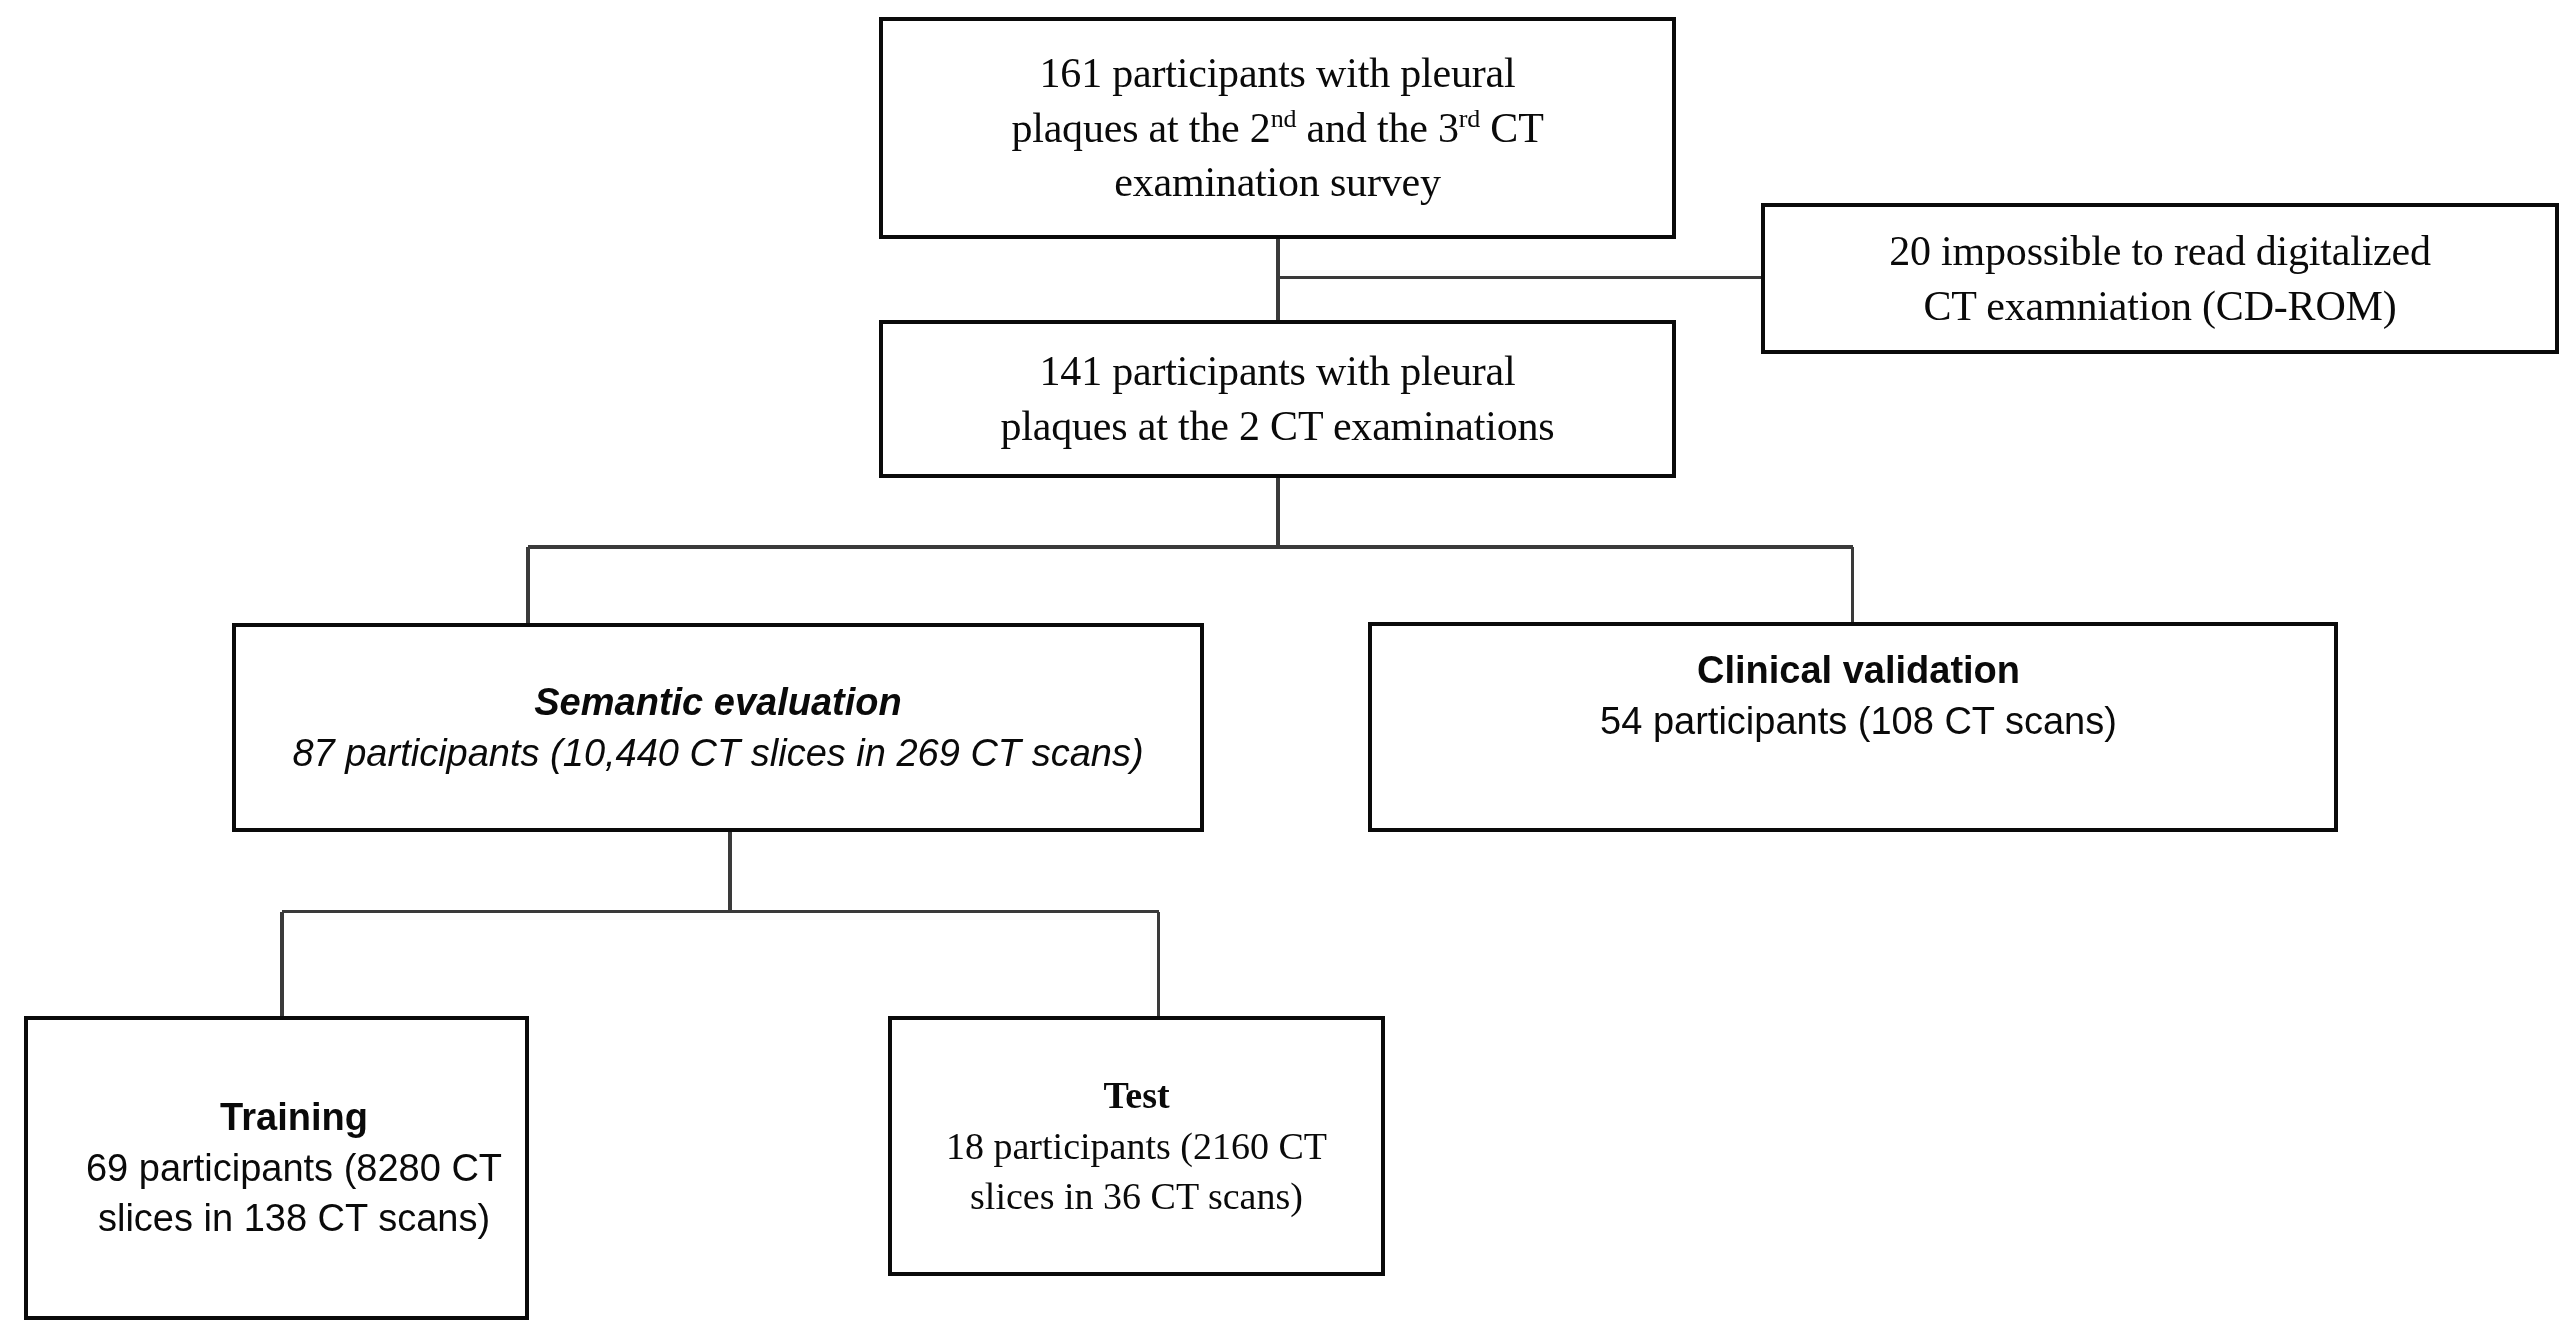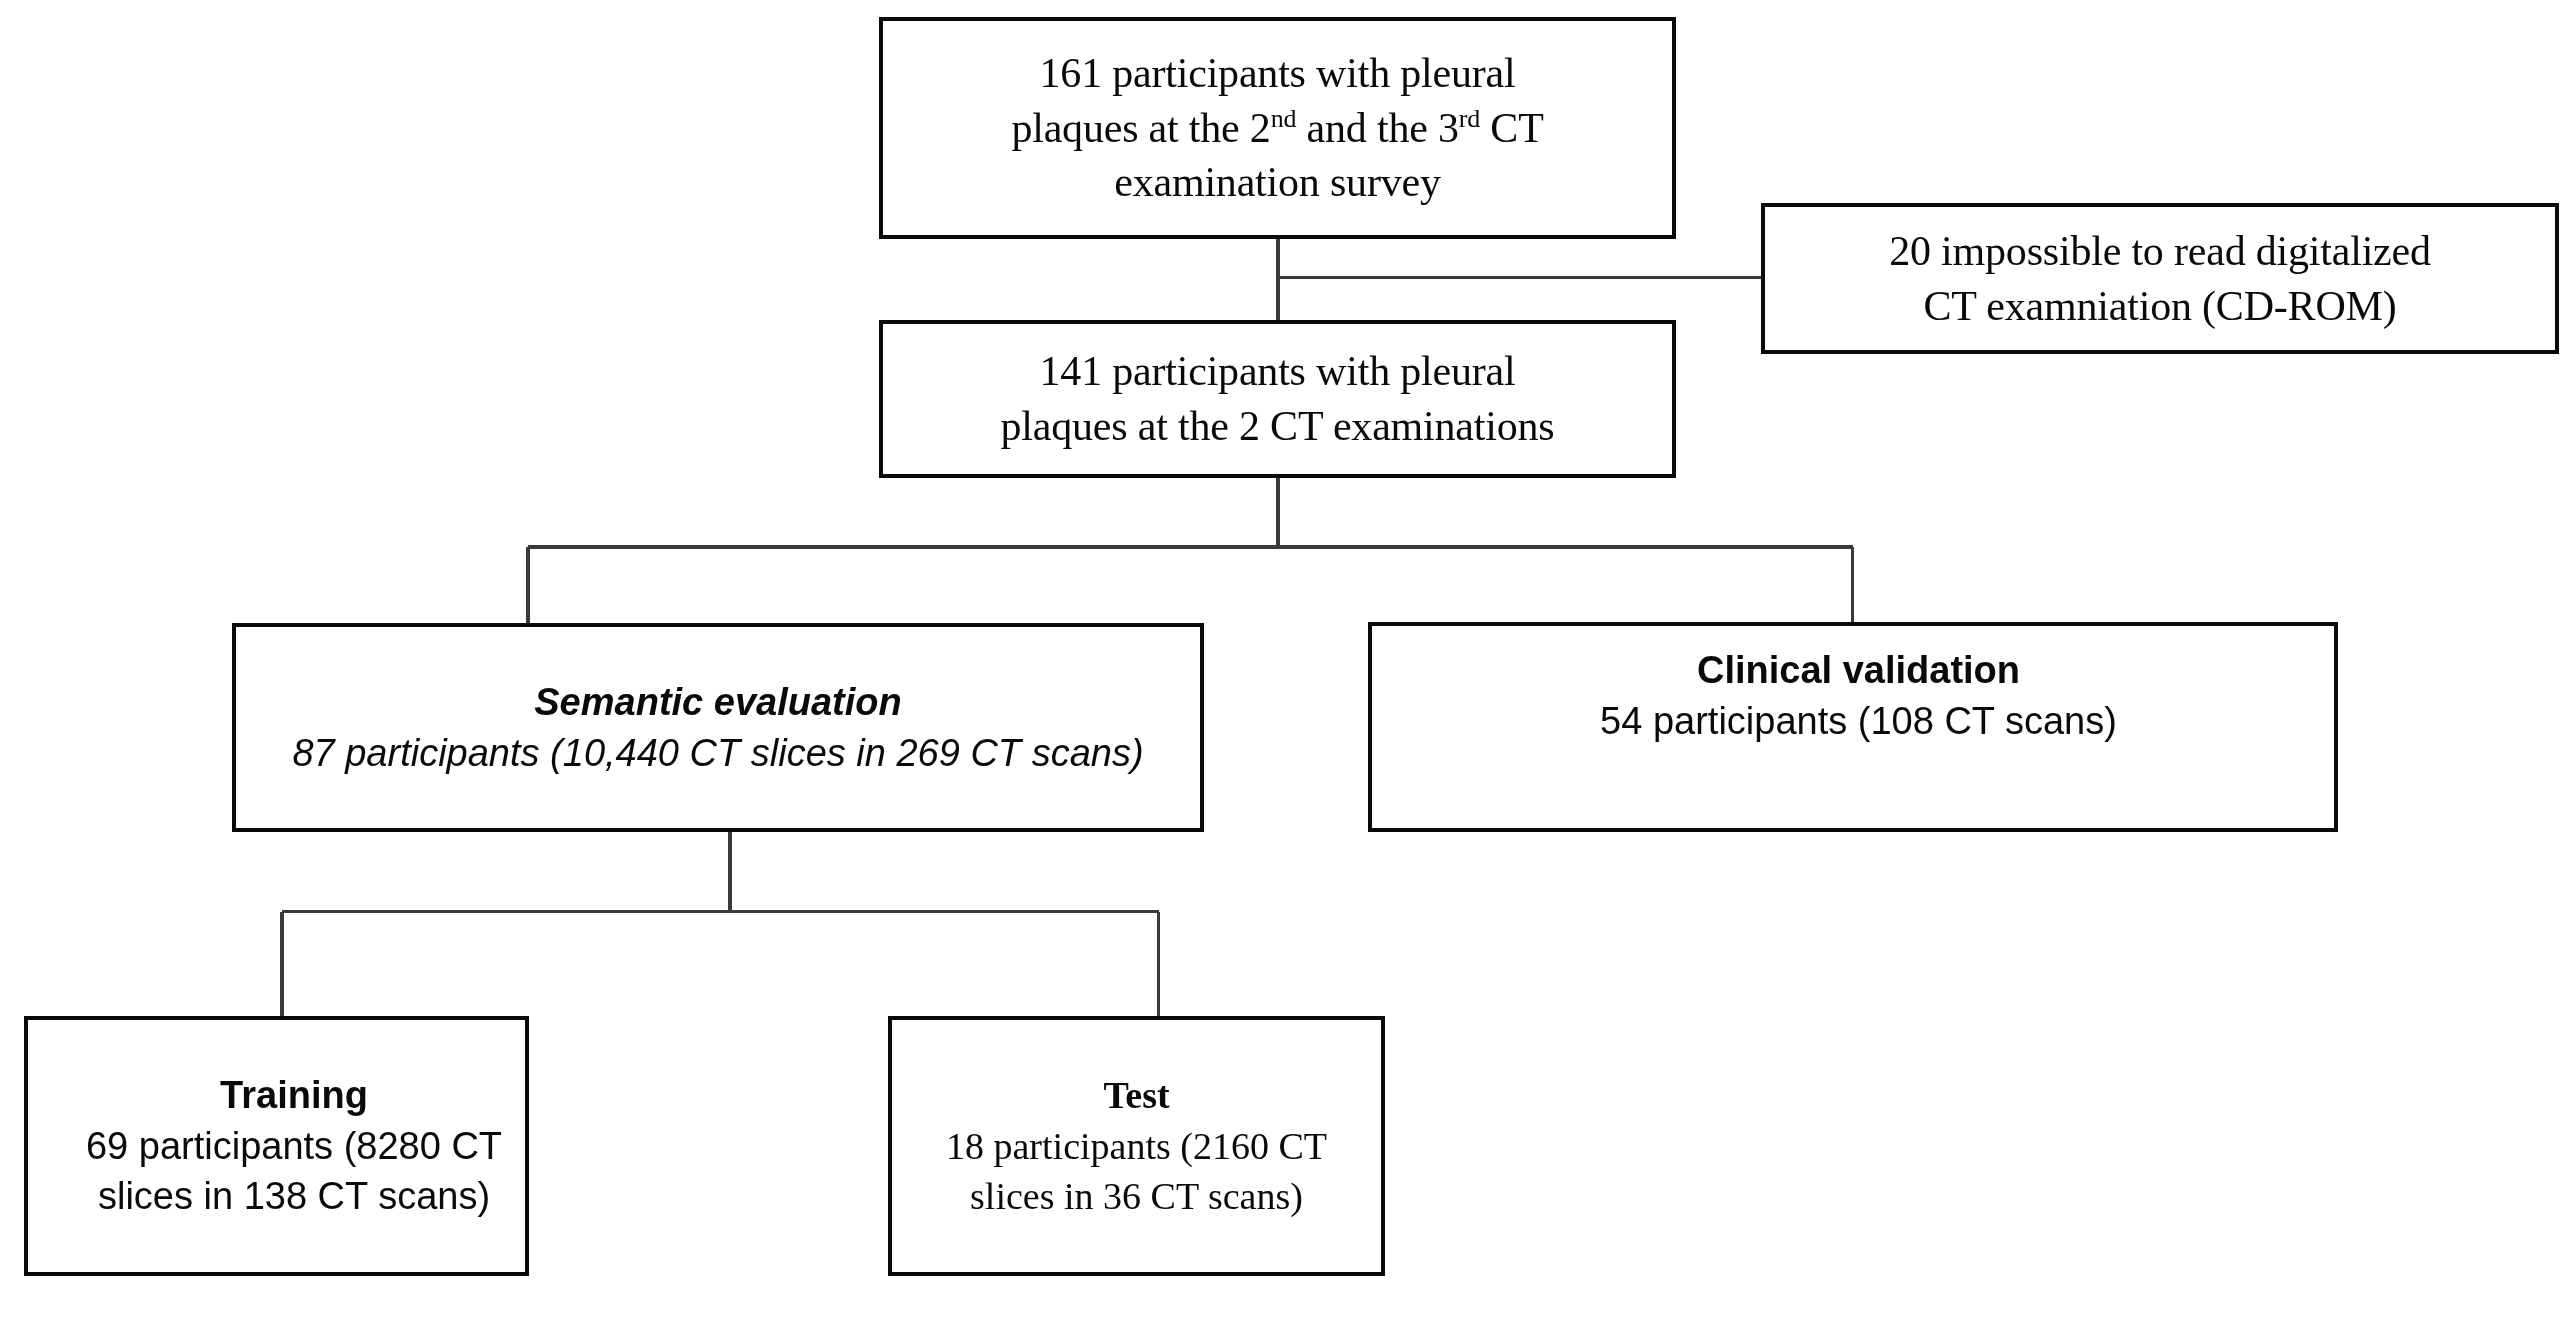--- a/index.html
+++ b/index.html
@@ -70,21 +70,21 @@
     font-weight: normal;
     line-height: 1.34;
   }
 
   
   #node-total            { left: 879px; top: 17px;   width: 797px;  height: 222px; }
   #node-excluded         { left: 1761px; top: 203px;  width: 798px;  height: 151px; }
   #node-eligible         { left: 879px; top: 320px;  width: 797px;  height: 158px; }
   #node-semantic         { left: 232px;  top: 623px;  width: 972px; height: 209px; font-style: italic; }
   #node-clinical         { left: 1368px; top: 622px;  width: 970px; height: 210px; padding-top: 19px; }
-  #node-training         { left: 24px;   top: 1016px; width: 505px;  height: 260px; padding-left: 35px; }
+  #node-training         { left: 24px;   top: 1016px; width: 505px;  height: 304px; padding-left: 35px; }
   #node-test             { left: 888px; top: 1016px; width: 497px;  height: 260px; font-family: Liberation Serif, serif; }
 
   #node-semantic .body   { width: 943px; }
   #node-training .body,
   #node-test .body       { width: 444px; }
 </style>
 </head>
 <body>
 
 <div id="canvas">

